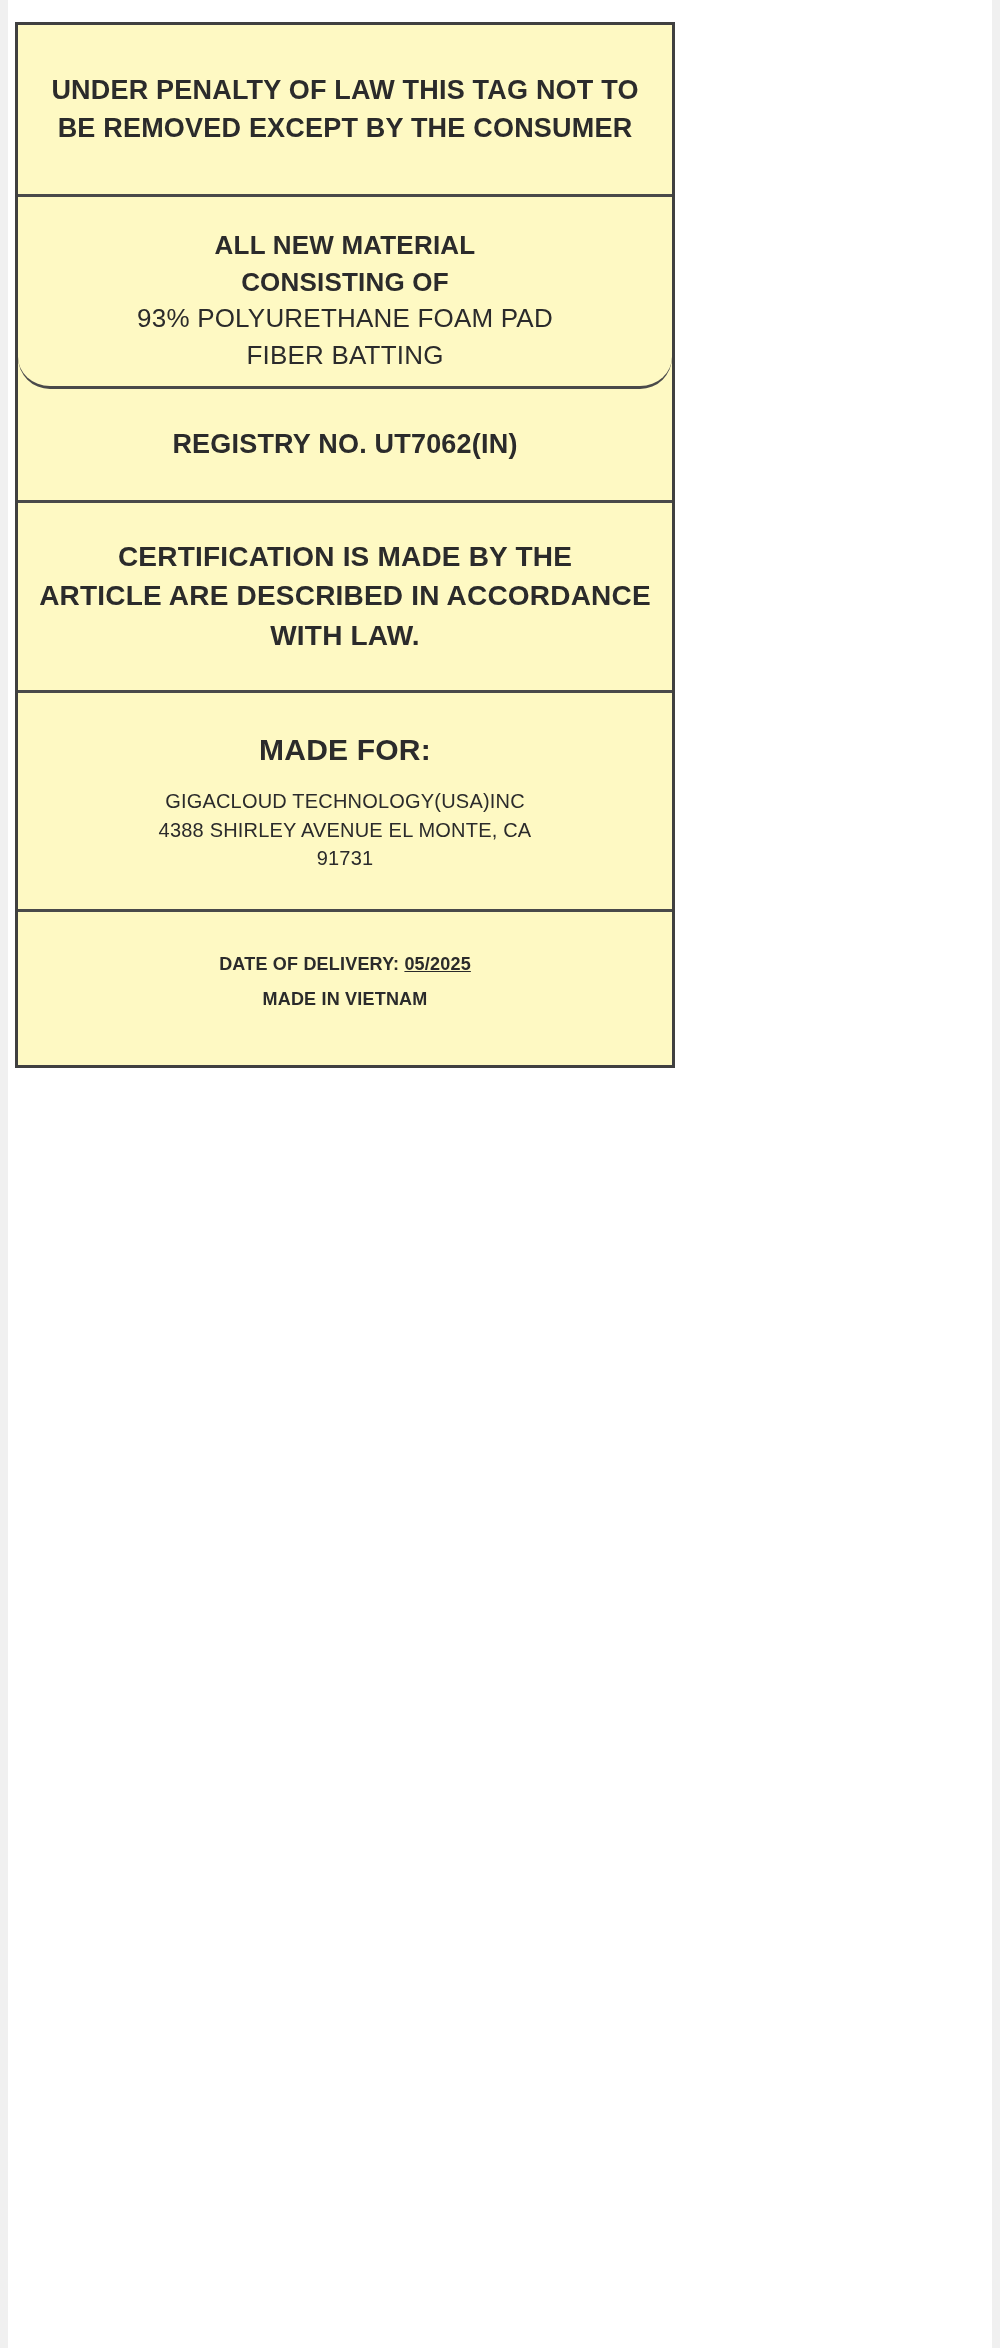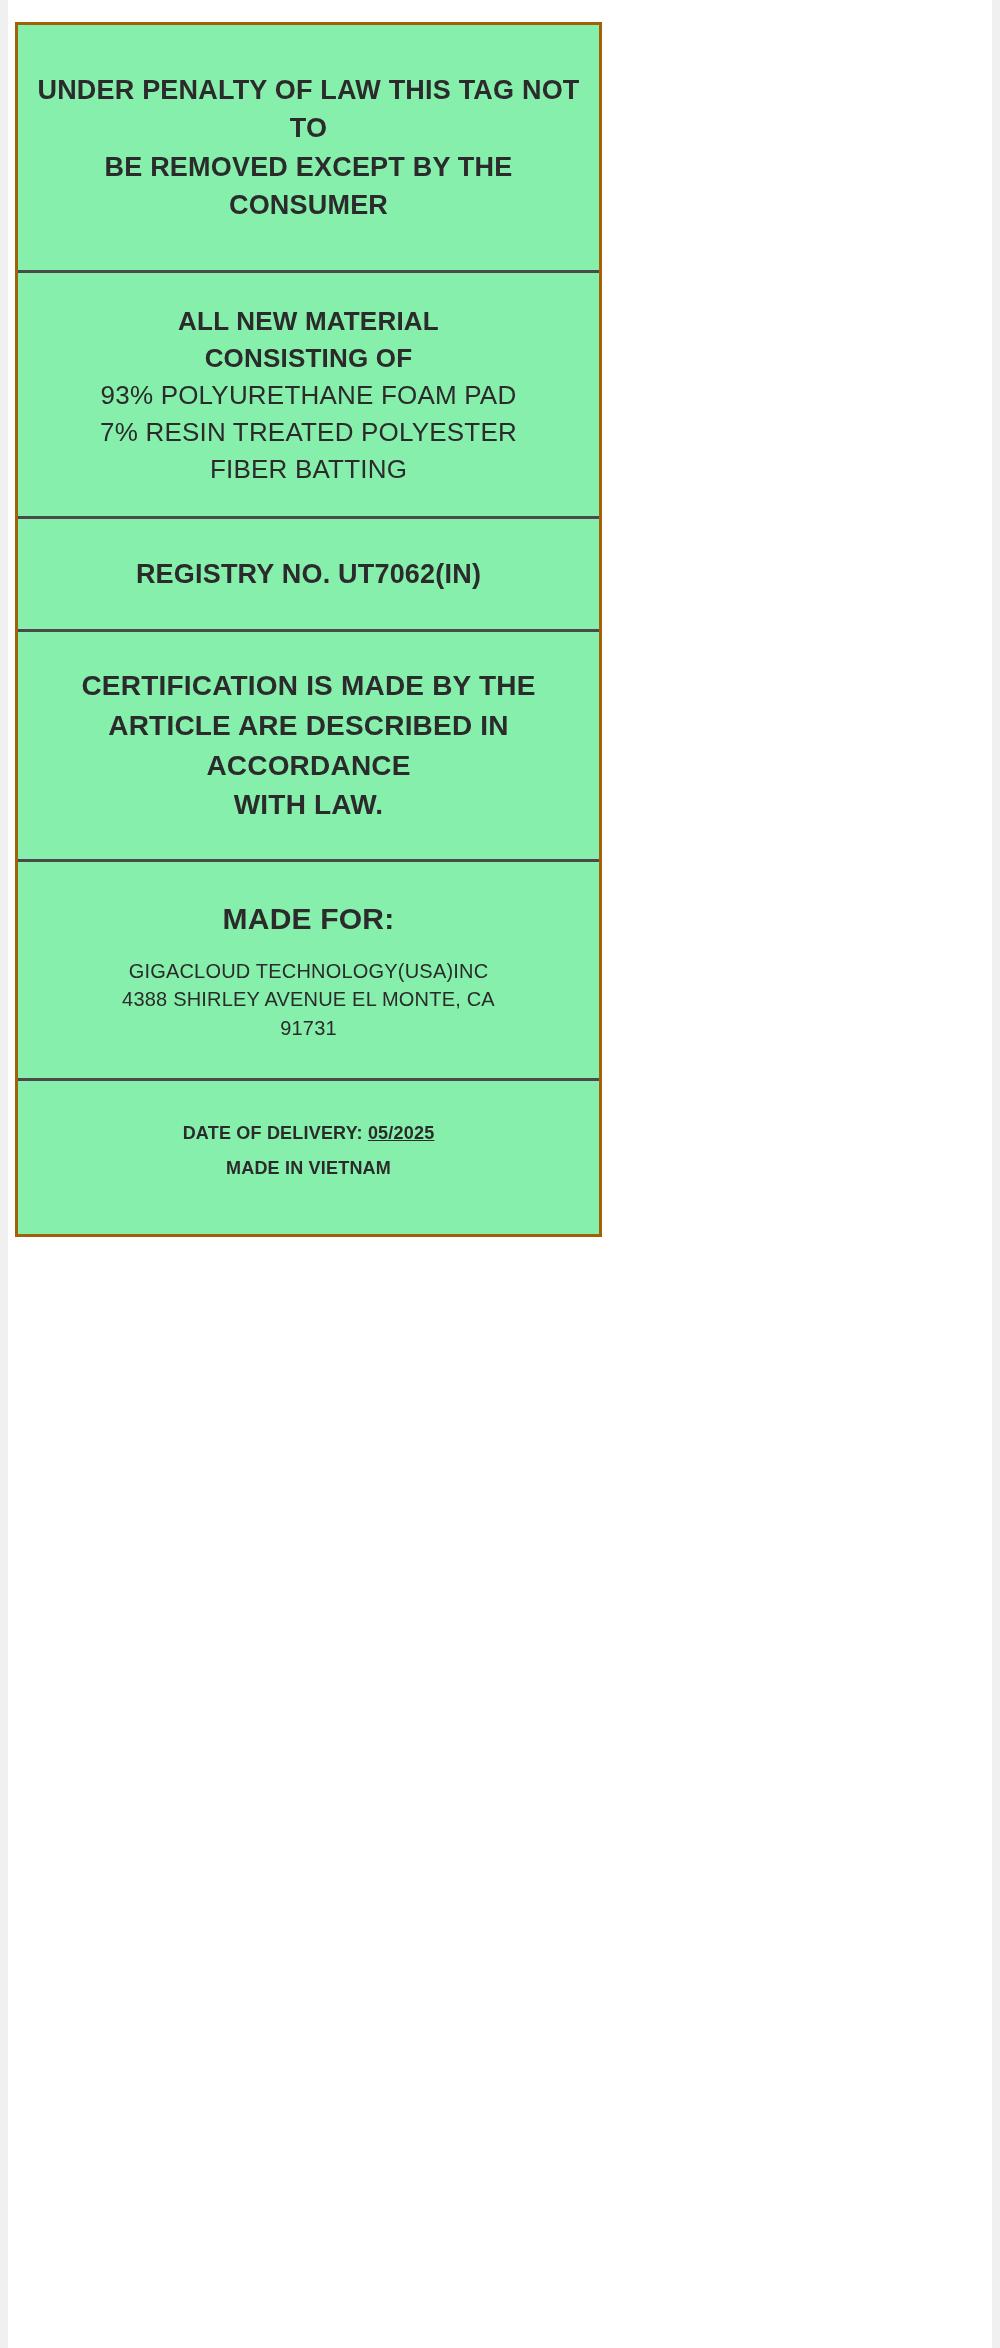--- a/index.html
+++ b/index.html
@@ -30,44 +30,44 @@
     width: 8px;
     background: #f0f0f0;
   }
   .edge-left { left: 0; }
   .edge-right { right: 0; }
 
   .label-card {
     position: absolute;
     left: 15px;
     top: 22px;
-    width: 587px;
-    border: 3px solid #a16207;
+    width: 660px;
+    border: 3px solid #404040;
     box-sizing: border-box;
-    background: #86efac;
+    background: #fef9c3;
   }
   .row {
     border-bottom: 3px solid #4a4a4a;
     box-sizing: border-box;
     padding: 26px 12px 26px 12px;
     text-align: center;
   }
   .row:last-child {
     border-bottom: none;
   }
   .ln {
     display: block;
     line-height: 1.42;
     letter-spacing: 0.2px;
   }
   
   .row-header { padding-top: 46px; padding-bottom: 46px; }
   .row-header .ln { font-size: 27px; font-weight: bold; }
 
-  .row-material { padding-top: 30px; padding-bottom: 28px; }
+  .row-material { padding-top: 30px; padding-bottom: 12px; border-radius: 32px; }
   .row-material .ln { font-size: 26px; }
   .row-material .ln.t1,
   .row-material .ln.t2 { font-weight: bold; }
   .row-material .ln.t3,
   .row-material .ln.t4,
   .row-material .ln.t5 { font-weight: normal; font-size: 26px; }
 
   .row-registry { padding-top: 36px; padding-bottom: 36px; text-align: center; }
   .row-registry .ln { font-size: 27px; font-weight: bold; }
 
@@ -94,21 +94,20 @@
 
     <div class="row row-header">
       <span class="ln">UNDER PENALTY OF LAW THIS TAG NOT TO</span>
       <span class="ln">BE REMOVED EXCEPT BY  THE CONSUMER</span>
     </div>
 
     <div class="row row-material">
       <span class="ln t1">ALL NEW MATERIAL</span>
       <span class="ln t2">CONSISTING OF</span>
       <span class="ln t3">93% POLYURETHANE FOAM PAD</span>
-      <span class="ln t4">7%  RESIN TREATED POLYESTER</span>
       <span class="ln t5">FIBER BATTING</span>
     </div>
 
     <div class="row row-registry">
       <span class="ln">REGISTRY NO. UT7062(IN)</span>
     </div>
 
     <div class="row row-cert">
       <span class="ln">CERTIFICATION IS MADE BY THE</span>
       <span class="ln">ARTICLE ARE DESCRIBED IN ACCORDANCE</span>

